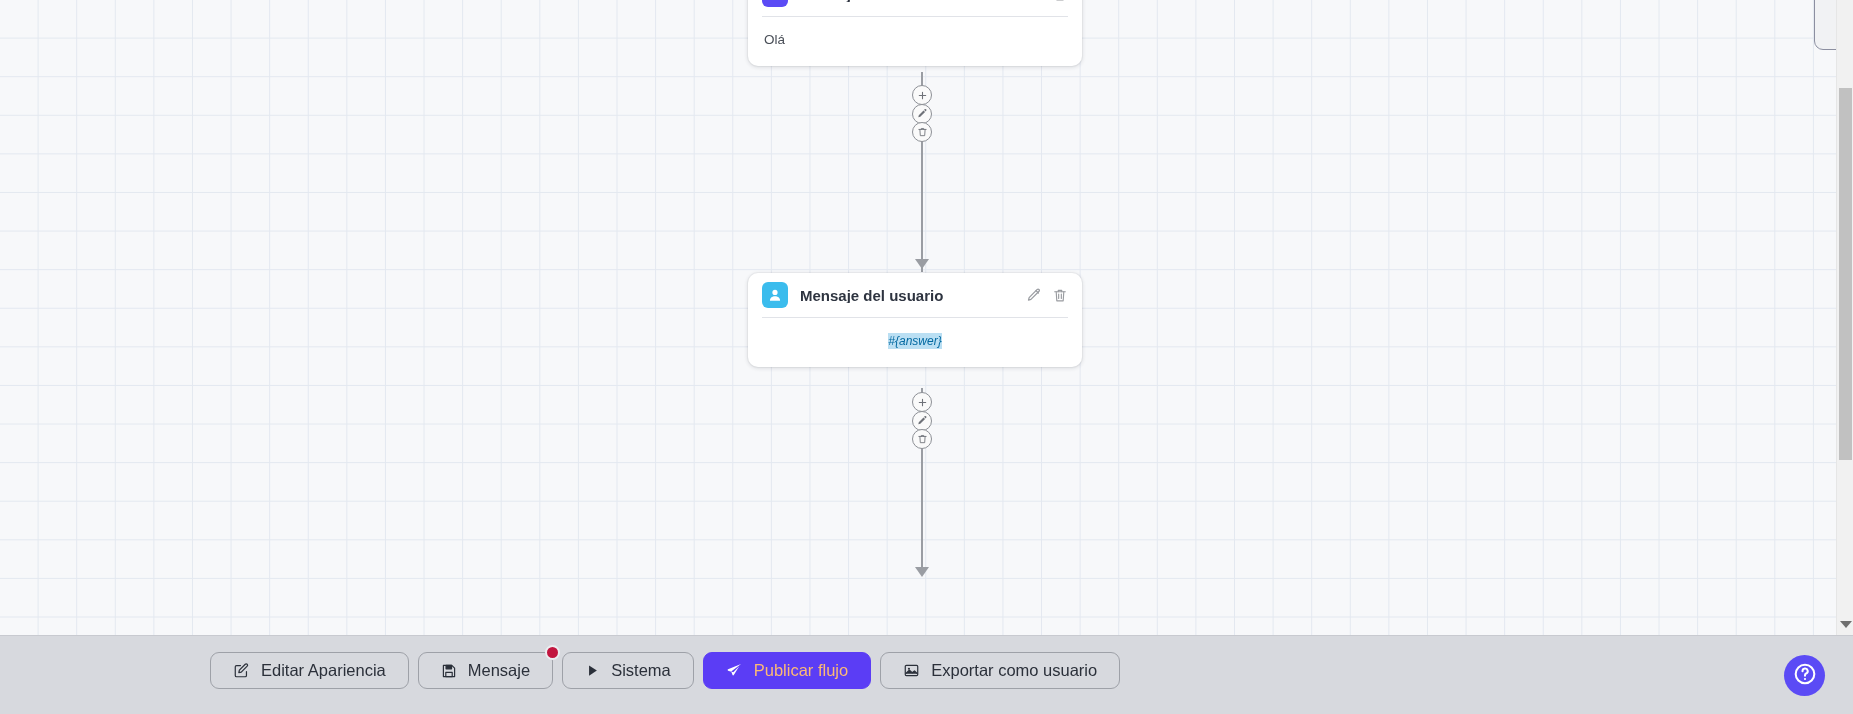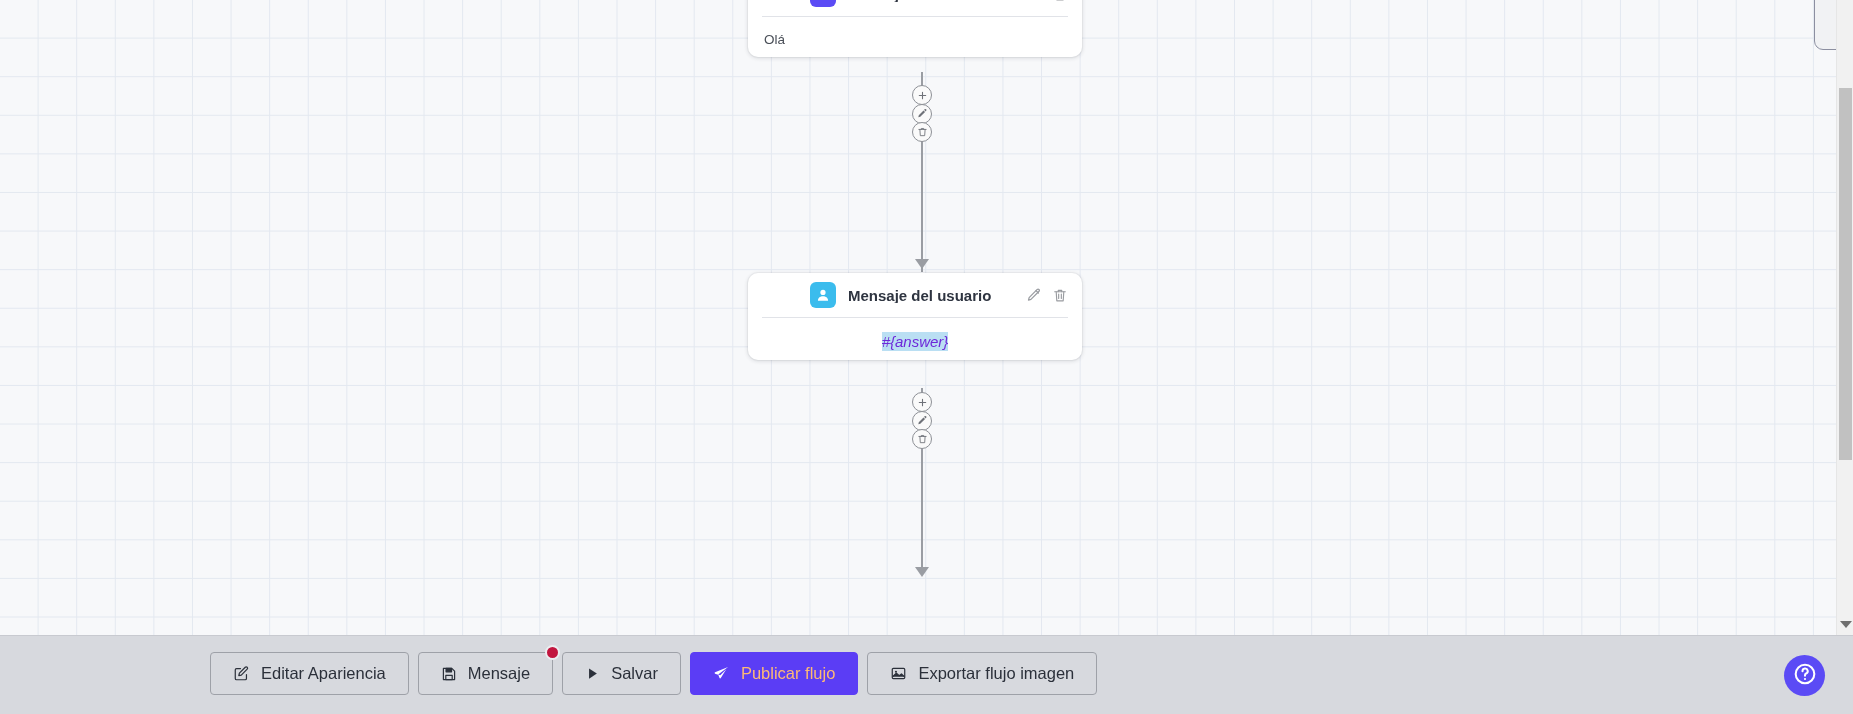--- a/index.html
+++ b/index.html
@@ -45,21 +45,20 @@
     box-shadow: 0 1px 4px rgba(30,35,50,0.16), 0 0 0 1px rgba(40,45,60,0.04);
     box-sizing: border-box;
   }
 
   .node-header {
     display: flex;
     align-items: center;
     height: 44px;
     padding: 0 14px 0 14px;
     box-sizing: border-box;
-    margin-left: 48px;
   }
 
   .node-icon {
     width: 26px;
     height: 26px;
     border-radius: 6px;
     flex: 0 0 26px;
     display: flex;
     align-items: center;
     justify-content: center;
@@ -93,33 +92,33 @@
     opacity: .62;
   }
 
   .node-divider {
     height: 1px;
     background: #e1e3e8;
     margin: 0 14px;
   }
 
   .node-body {
-    padding: 14px 16px 8px 16px;
+    padding: 14px 16px 17px 16px;
     font-size: 13.5px;
     color: #4a4f58;
     line-height: 1.35;
     min-height: 18px;
   }
   .node-body.center { text-align: center; }
 
   .var-token {
     background: #badff3;
-    color: #6d28d9;
+    color: #0369a1;
     font-style: italic;
-    font-size: 15px;
+    font-size: 12px;
     padding: 1px 0;
   }
 
   
   .edge {
     position: absolute;
     width: 2px;
     background: #9a9da3;
   }
   .arrow-head {
@@ -216,23 +215,23 @@
     position: absolute;
     left: 210px;
     top: 16px;
     display: flex;
     align-items: center;
     gap: 9px;
   }
 
   .tb-btn {
     position: relative;
-    height: 43px;
+    height: 37px;
     border: 1px solid #9ea1a8;
-    border-radius: 4px;
+    border-radius: 9px;
     background: #d7d9de;
     color: #2b303a;
     font-size: 16.5px;
     font-family: "Liberation Sans", sans-serif;
     display: inline-flex;
     align-items: center;
     justify-content: center;
     gap: 11px;
     padding: 16px 22px;
     cursor: pointer;
@@ -426,41 +425,41 @@
         </span>
         <span>Mensaje</span>
       </button>
 
       <button class="tb-btn">
         <span class="tb-ico">
           <svg width="15" height="15" viewBox="0 0 24 24" fill="#2b303a">
             <path d="M6.5 3.8 19 12 6.5 20.2z"></path>
           </svg>
         </span>
-        <span>Salvar</span>
+        <span>Sistema</span>
       </button>
 
       <button class="tb-btn primary">
         <span class="tb-ico">
           <svg width="17" height="17" viewBox="0 0 24 24" fill="#ffffff">
             <path d="M21.3 2.7 2.9 10.4c-.8.3-.8 1.5 0 1.8l4.6 1.7 1.7 4.6c.3.8 1.5.8 1.8 0L18.7 6l-8.4 8.4-3-1.1z"></path>
           </svg>
         </span>
         <span>Publicar flujo</span>
       </button>
 
       <button class="tb-btn">
         <span class="tb-ico">
           <svg width="17" height="17" viewBox="0 0 24 24" fill="none" stroke="#2b303a" stroke-width="1.7" stroke-linejoin="round">
             <rect x="3.2" y="4.8" width="17.6" height="14.4" rx="1.6"></rect>
             <circle cx="8.4" cy="9.6" r="1.5" fill="#2b303a" stroke="none"></circle>
             <path d="M3.6 16.6 9 11.4l4 3.8 3.2-2.6 4.2 4" fill="#2b303a" stroke="#2b303a"></path>
           </svg>
         </span>
-        <span>Exportar flujo imagen</span>
+        <span>Exportar como usuario</span>
       </button>
 
     </div>
 
     <div class="help-fab">
       <span>
         <svg width="26" height="26" viewBox="0 0 24 24" fill="none" stroke="#ffffff" stroke-width="1.9" stroke-linecap="round">
           <circle cx="12" cy="12" r="8.6"></circle>
           <path d="M9.7 9.4a2.4 2.4 0 1 1 3.3 2.2c-.7.3-1 .9-1 1.6v.4"></path>
           <circle cx="12" cy="16.6" r="1" fill="#ffffff" stroke="none"></circle>

